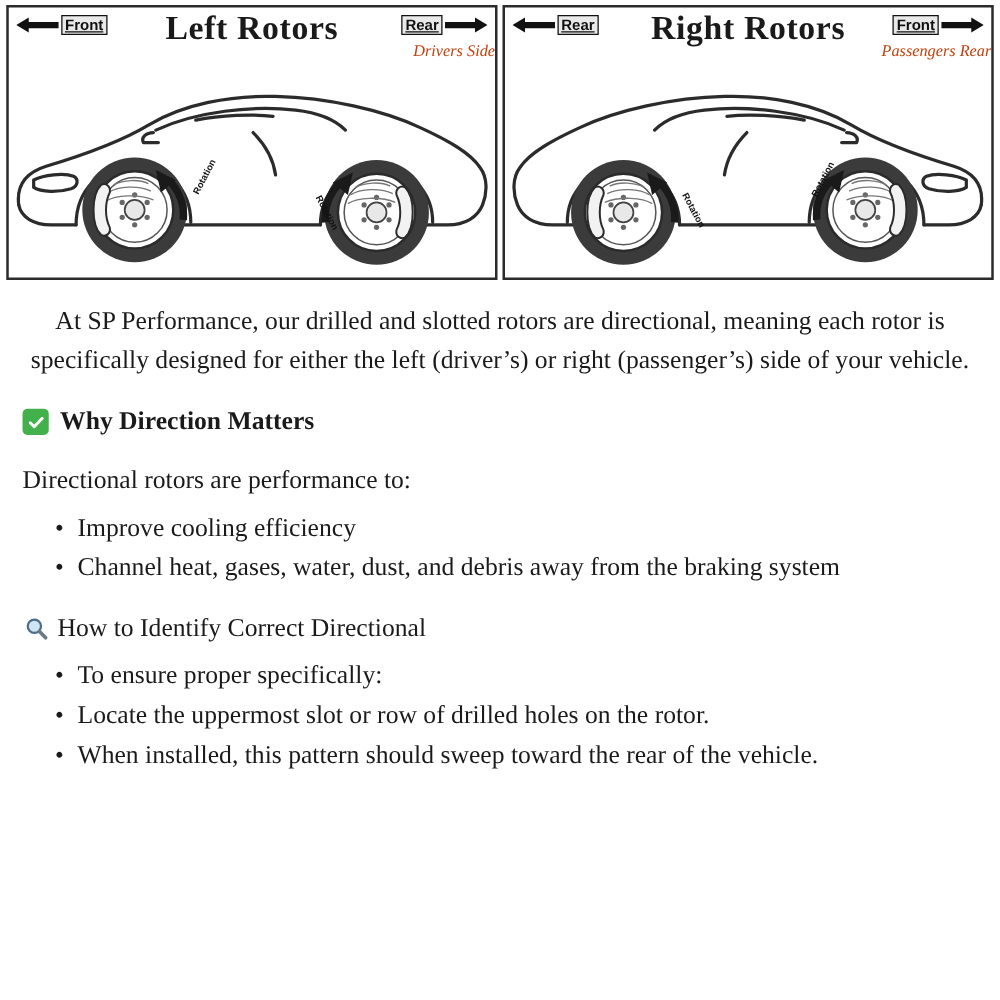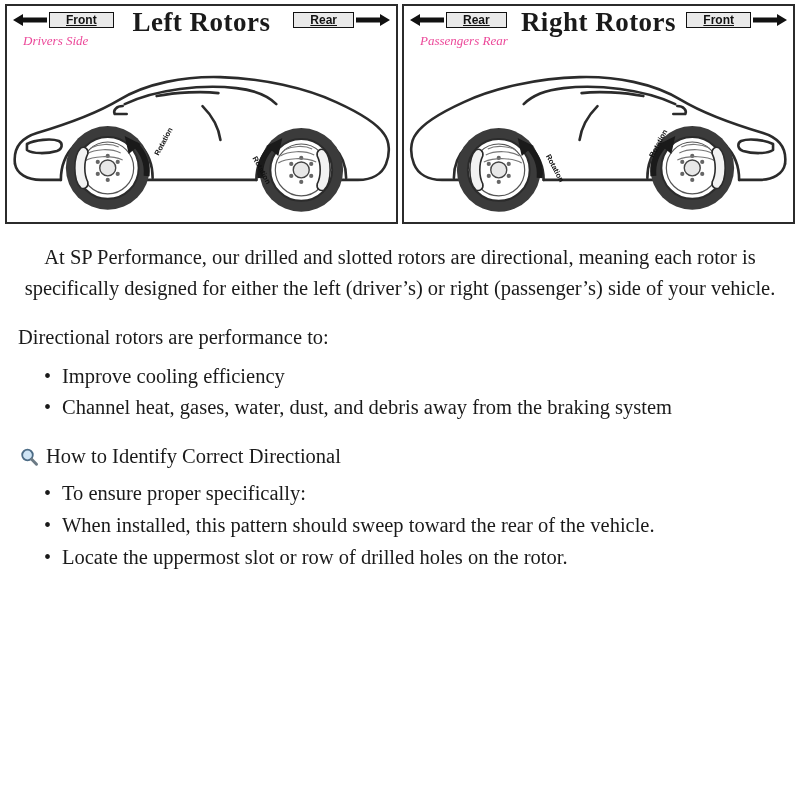--- a/index.html
+++ b/index.html
@@ -49,40 +49,40 @@
     font-size: 27px;
     letter-spacing: 0.5px;
     color: #1a1a1a;
     line-height: 1.05;
   }
   .panel-sub {
     position: absolute;
     top: 27px;
     left: 16px;
     right: 0;
-    text-align: left;
+    text-align: right;
     font-style: italic;
     font-size: 13px;
-    color: #ec4899;
+    color: #c2410c;
   }
   .tag {
     position: absolute;
     top: 6px;
     display: flex;
     align-items: center;
     gap: 2px;
     font-family: "Liberation Sans", sans-serif;
     font-size: 12px;
     font-weight: bold;
     color: #111;
   }
   .tag .lbl {
     border: 1px solid #111;
     background: #e9e9e9;
-    padding: 0 16px;
+    padding: 0 2px;
     line-height: 14px;
     text-decoration: underline;
   }
   .tag.left-tag { left: 6px; }
   .tag.right-tag { right: 6px; }
   .arrow-svg { display: block; }
 
   .car-wrap {
     position: absolute;
     left: 0;
@@ -356,38 +356,46 @@
           <text class="rot-label" transform="translate(250,114) rotate(-62)">Rotation</text>
         </svg>
       </div>
     </div>
   </div>
 
   <div class="body">
 
     <p class="intro">At SP Performance, our drilled and slotted rotors are directional, meaning each rotor is specifically designed for either the left (driver’s) or right (passenger’s) side of your vehicle.</p>
 
+    <h2 class="section">
+      <span class="check-box">
+        <svg width="14" height="14" viewBox="0 0 14 14">
+          <path d="M2.2,7.2 L5.4,10.4 L11.8,3.6" fill="none" stroke="#ffffff" stroke-width="2.3" stroke-linecap="round" stroke-linejoin="round"></path>
+        </svg>
+      </span>
+      <span>Why Direction Matters</span>
+    </h2>
 
     <p class="lead">Directional rotors are performance to:</p>
 
     <ul class="bullets">
       <li>Improve cooling efficiency</li>
       <li>Channel heat, gases, water, dust, and debris away from the braking system</li>
     </ul>
 
     <h2 class="section2">
       <span class="mag-icon">
         <svg width="20" height="20" viewBox="0 0 20 20">
           <circle cx="8.5" cy="8" r="5.3" fill="#cfe4f5" stroke="#4d6c86" stroke-width="1.8"></circle>
           <path d="M12.6,12.2 L17.5,17.2" stroke="#6b7a85" stroke-width="3" stroke-linecap="round"></path>
         </svg>
       </span>
       <span>How to Identify Correct Directional</span>
     </h2>
 
     <ul class="bullets spaced">
       <li>To ensure proper specifically:</li>
+      <li>Locate the uppermost slot or row of drilled holes on the rotor.</li>
       <li>When installed, this pattern should sweep toward the rear of the vehicle.</li>
-      <li>Locate the uppermost slot or row of drilled holes on the rotor.</li>
     </ul>
 
   </div>
 </div>
 
 </body></html>

